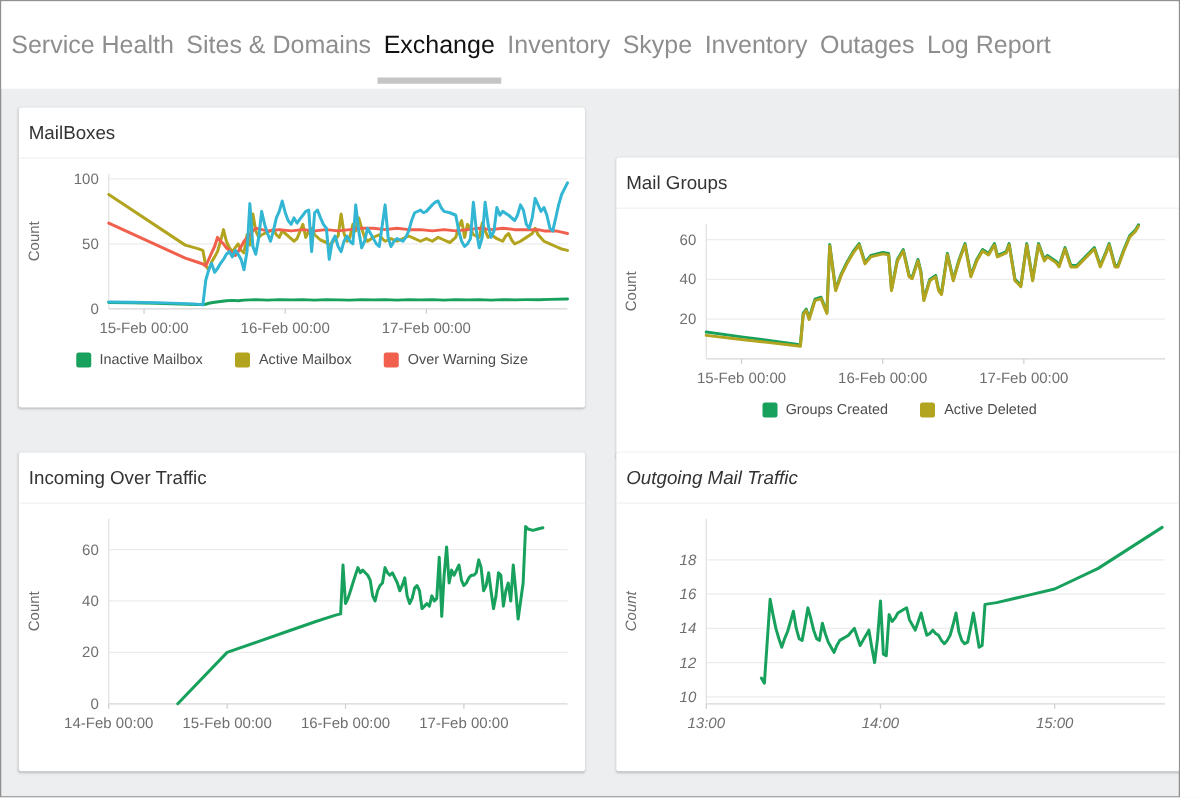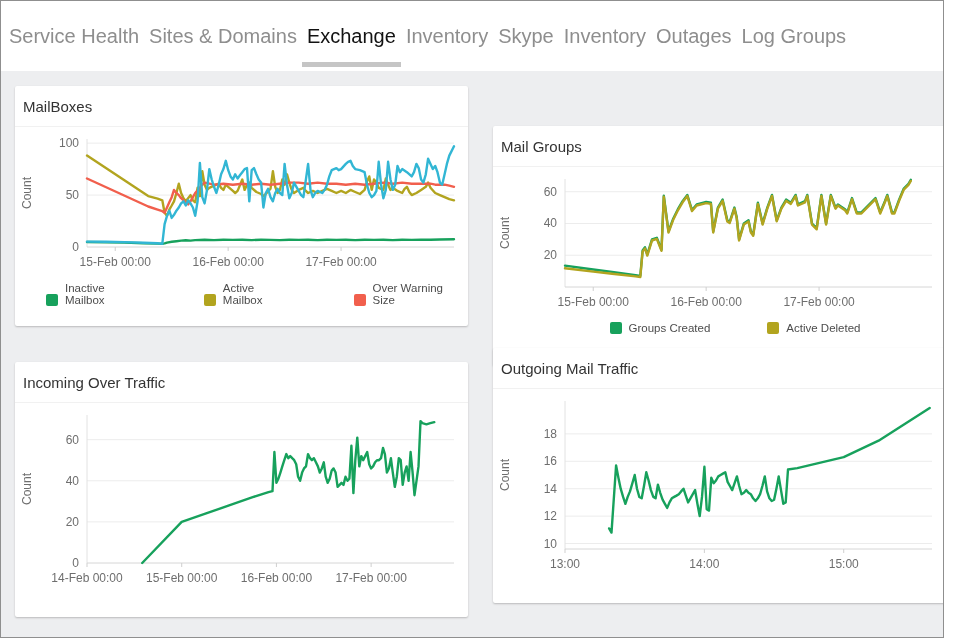--- a/index.html
+++ b/index.html
@@ -7,26 +7,26 @@
   .page{position:relative;width:944px;height:638px;box-sizing:border-box;border:1px solid #8f8f8f;background:#edeef0;overflow:hidden;}
   .tabbar{position:absolute;top:0;left:0;right:0;height:70px;background:#fff;display:flex;align-items:center;padding-left:3px;white-space:nowrap;overflow:hidden;}
   .tab{position:relative;height:100%;display:flex;align-items:center;padding:0 5px;font-size:20px;color:#8e8e8e;cursor:pointer;}
   .tab.active{color:#121212;font-weight:400;}
   .tab .indicator{display:none;}
   .tab.active .indicator{display:block;position:absolute;left:0;right:0;bottom:4px;height:5px;background:#c5c5c5;}
   .panel{position:absolute;background:#fff;border-radius:2px;box-shadow:0 1px 2px rgba(0,0,0,.22);}
   .p1{left:14px;top:85px;width:453px;height:240px;}
   .p2{left:492px;top:85px;width:453px;height:240px;margin-top:40px;}
   .p3{left:14px;top:361px;width:453px;height:255px;}
-  .p4{left:492px;top:347px;width:453px;height:255px;}
+  .p4{left:492px;top:361px;width:453px;height:255px;font-style:italic;}
   .panel-header{padding:12px 8px 10px;border-bottom:1px solid #f1f1f1;}
   .panel-title{font-size:15px;color:#333;}
   .chart{display:block;}
   .legend{display:flex;justify-content:center;align-items:center;gap:26px;margin-top:3px;font-size:11.5px;color:#4c4c4c;}
-  .legend-item{display:inline-flex;align-items:flex-end;cursor:pointer;padding-left:31px;}
+  .legend-item{display:inline-flex;align-items:center;cursor:pointer;}
   .swatch{width:12px;height:12px;border-radius:2px;display:inline-block;margin-right:7px;}
   text.tick{font-size:12px;fill:#6e6e6e;font-family:"Liberation Sans",sans-serif;}
 </style>
 </head>
 <body>
 
 <div class="page">
 
   <div class="tabbar">
     <div class="tab">
@@ -45,21 +45,21 @@
     <div class="tab">
         <span>Skype</span>
       </div>
     <div class="tab">
         <span>Inventory</span>
       </div>
     <div class="tab">
         <span>Outages</span>
       </div>
     <div class="tab">
-        <span>Log Groups</span>
+        <span>Log Report</span>
       </div>
   </div>
 
   <div class="panel p1">
     <div class="panel-header">
       <span class="panel-title">MailBoxes</span>
     </div>
     <svg class="chart" width="453" height="152">
         <text x="64" y="124" text-anchor="end" class="tick">0</text>
         <line x1="72" x2="439" y1="68.07692307692307" y2="68.07692307692307" stroke="#ececec" stroke-width="1"></line>

